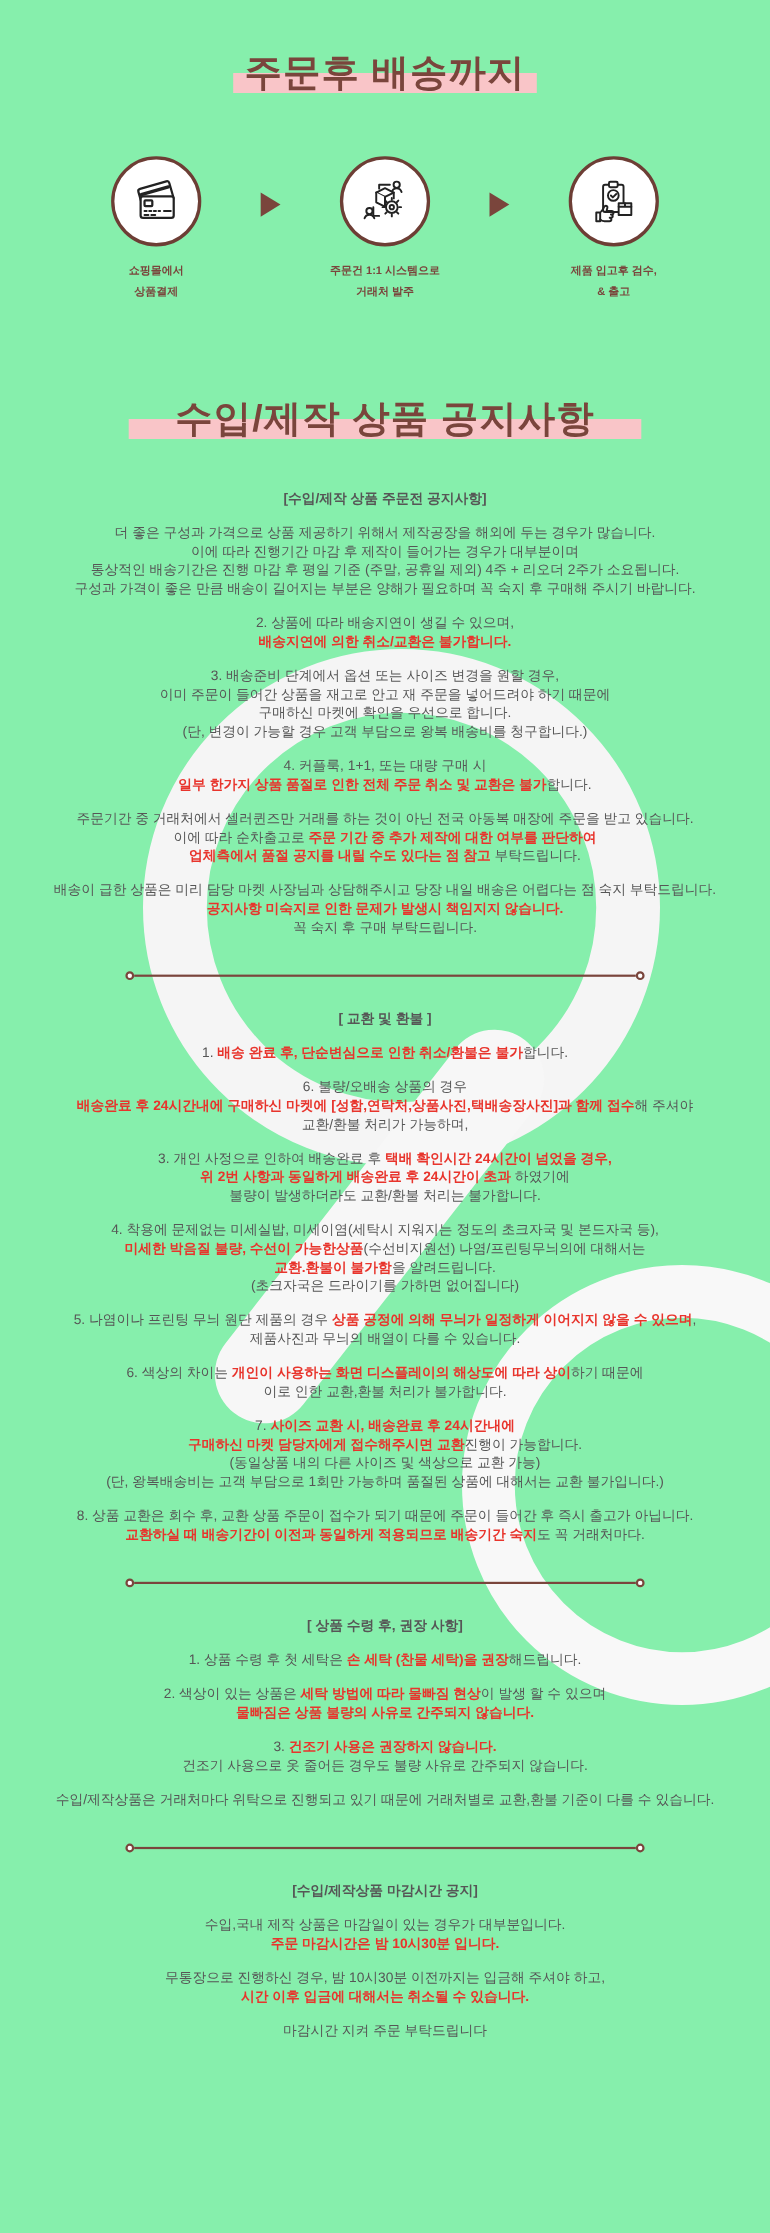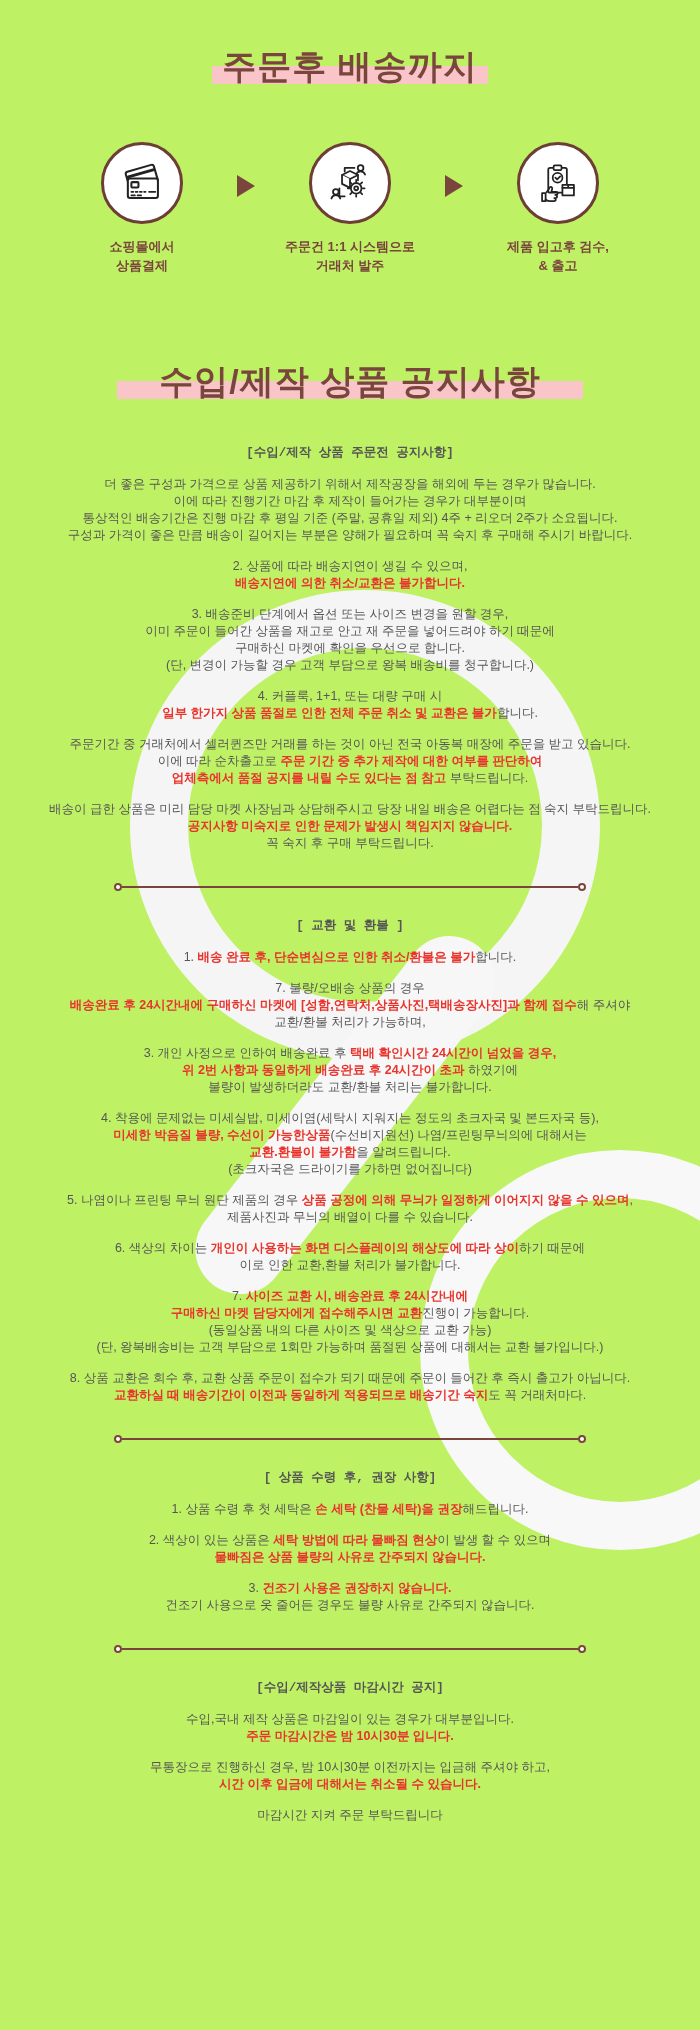--- a/index.html
+++ b/index.html
@@ -1,21 +1,21 @@
 <!DOCTYPE html>
 <html style="--brown: #7a453c; --pink: #f9c5c8; --header: #8a4c42; --body: #565656; --red: #e8342c;"><head>
 <meta charset="utf-8">
 <style>
   :root{
     --brown:#7a453c; --pink:#f9c5c8; --header:#8a4c42; --body:#565656; --red:#e8342c;
   }
   *{box-sizing:border-box;}
   html,body{margin:0;padding:0;background:#ffffff;}
   body{font-family:"Liberation Sans","DejaVu Sans",sans-serif;color:var(--body);}
-  .page{position:relative;width:700px;height:2030px;margin:0 auto;background:#bef264;overflow:hidden;}
+  .page{position:relative;width:700px;height:2030px;margin:0 auto;background:#86efac;overflow:hidden;}
 
   
   .wm{position:absolute;pointer-events:none;z-index:0;}
   .wm-ring1{left:130px;top:590px;width:470px;height:470px;border:58px solid #f5f5f5;border-radius:50%;}
   .wm-band{left:300px;top:900px;width:90px;height:430px;background:#f7f7f7;transform:rotate(38deg);border-radius:45px;}
   .wm-ring2{left:420px;top:1150px;width:400px;height:400px;border:48px solid #f8f8f8;border-radius:50%;}
 
   .content{position:relative;z-index:1;}
 
   .big-title{margin:0;text-align:center;font-size:34px;line-height:1.18;letter-spacing:1px;
@@ -23,27 +23,27 @@
   .t1{padding-top:46px;}
   .t2{margin-top:86px;}
   .hl{display:inline-block;background-image:linear-gradient(to bottom,transparent 50%,var(--pink) 50%,var(--pink) 96%,transparent 96%);}
   .hl-sm{padding:0 10px;}
   .hl-lg{padding:0 42px;text-align:center;}
 
   .flow{display:flex;justify-content:center;align-items:flex-start;margin-top:56px;}
   .step{width:186px;text-align:center;}
   .circle{width:82px;height:82px;margin:0 auto;border:3px solid #6d3e35;border-radius:50%;
     display:flex;align-items:center;justify-content:center;background:#fff;}
-  .step-label{margin-top:13px;font-size:13px;line-height:19px;font-weight:bold;color:var(--brown);text-align:center;}
+  .step-label{margin-top:13px;font-size:10px;line-height:19px;font-weight:bold;color:var(--brown);text-align:center;}
   .arrow{width:0;height:0;margin:33px 2px 0;border-left:18px solid var(--brown);
     border-top:11px solid transparent;border-bottom:11px solid transparent;}
 
   .notice-body{margin-top:44px;}
   .sec{text-align:center;}
-  .sec-header{margin:0;font-size:13.5px;font-weight:bold;color:var(--header);line-height:18px;font-family:Liberation Mono, monospace;}
+  .sec-header{margin:0;font-size:13.5px;font-weight:bold;color:var(--header);line-height:18px;}
   .block{margin-top:14px;font-size:12.5px;line-height:17px;color:var(--body);}
   .block.gap-lg{}
   .red{color:var(--red);font-weight:bold;}
 
   .divider{position:relative;width:472px;height:10px;margin:30px auto 26px;}
   .divider::before{content:"";position:absolute;left:8px;right:8px;top:4px;border-top:2px solid var(--brown);}
   .ring{position:absolute;top:1px;width:8px;height:8px;border:2px solid var(--brown);border-radius:50%;background:#fff;}
   .ring.left{left:0;} .ring.right{right:0;}
 </style>
 </head>
@@ -163,21 +163,21 @@
         <div class="divider">
           <span class="ring left"></span>
           <span class="ring right"></span>
         </div>
         <section class="sec">
           <h3 class="sec-header block">[ 교환 및 환불 ]</h3>
           <div class="block">
             <div><span>1. </span><span class="red">배송 완료 후, 단순변심으로 인한 취소/환불은 불가</span><span>합니다.</span></div>
           </div>
           <div class="block">
-            <div><span>7. 불량/오배송 상품의 경우</span></div>
+            <div><span>6. 불량/오배송 상품의 경우</span></div>
             <div><span class="red">배송완료 후 24시간내에 구매하신 마켓에 [성함,연락처,상품사진,택배송장사진]과 함께 접수</span><span>해 주셔야</span></div>
             <div><span>교환/환불 처리가 가능하며,</span></div>
           </div>
           <div class="block">
             <div><span>3. 개인 사정으로 인하여 배송완료 후 </span><span class="red">택배 확인시간 24시간이 넘었을 경우,</span></div>
             <div><span class="red">위 2번 사항과 동일하게 배송완료 후 24시간이 초과</span><span> 하였기에</span></div>
             <div><span>불량이 발생하더라도 교환/환불 처리는 불가합니다.</span></div>
           </div>
           <div class="block">
             <div><span>4. 착용에 문제없는 미세실밥, 미세이염(세탁시 지워지는 정도의 초크자국 및 본드자국 등),</span></div>
@@ -214,20 +214,23 @@
             <div><span>1. 상품 수령 후 첫 세탁은 </span><span class="red">손 세탁 (찬물 세탁)을 권장</span><span>해드립니다.</span></div>
           </div>
           <div class="block">
             <div><span>2. 색상이 있는 상품은 </span><span class="red">세탁 방법에 따라 물빠짐 현상</span><span>이 발생 할 수 있으며</span></div>
             <div><span class="red">물빠짐은 상품 불량의 사유로 간주되지 않습니다.</span></div>
           </div>
           <div class="block">
             <div><span>3. </span><span class="red">건조기 사용은 권장하지 않습니다.</span></div>
             <div><span>건조기 사용으로 옷 줄어든 경우도 불량 사유로 간주되지 않습니다.</span></div>
           </div>
+          <div class="block gap-lg">
+            <div><span>수입/제작상품은 거래처마다 위탁으로 진행되고 있기 때문에 거래처별로 교환,환불 기준이 다를 수 있습니다.</span></div>
+          </div>
         </section>
         <div class="divider">
           <span class="ring left"></span>
           <span class="ring right"></span>
         </div>
         <section class="sec">
           <h3 class="sec-header block">[수입/제작상품 마감시간 공지]</h3>
           <div class="block">
             <div><span>수입,국내 제작 상품은 마감일이 있는 경우가 대부분입니다.</span></div>
             <div><span class="red">주문 마감시간은 밤 10시30분 입니다.</span></div>

